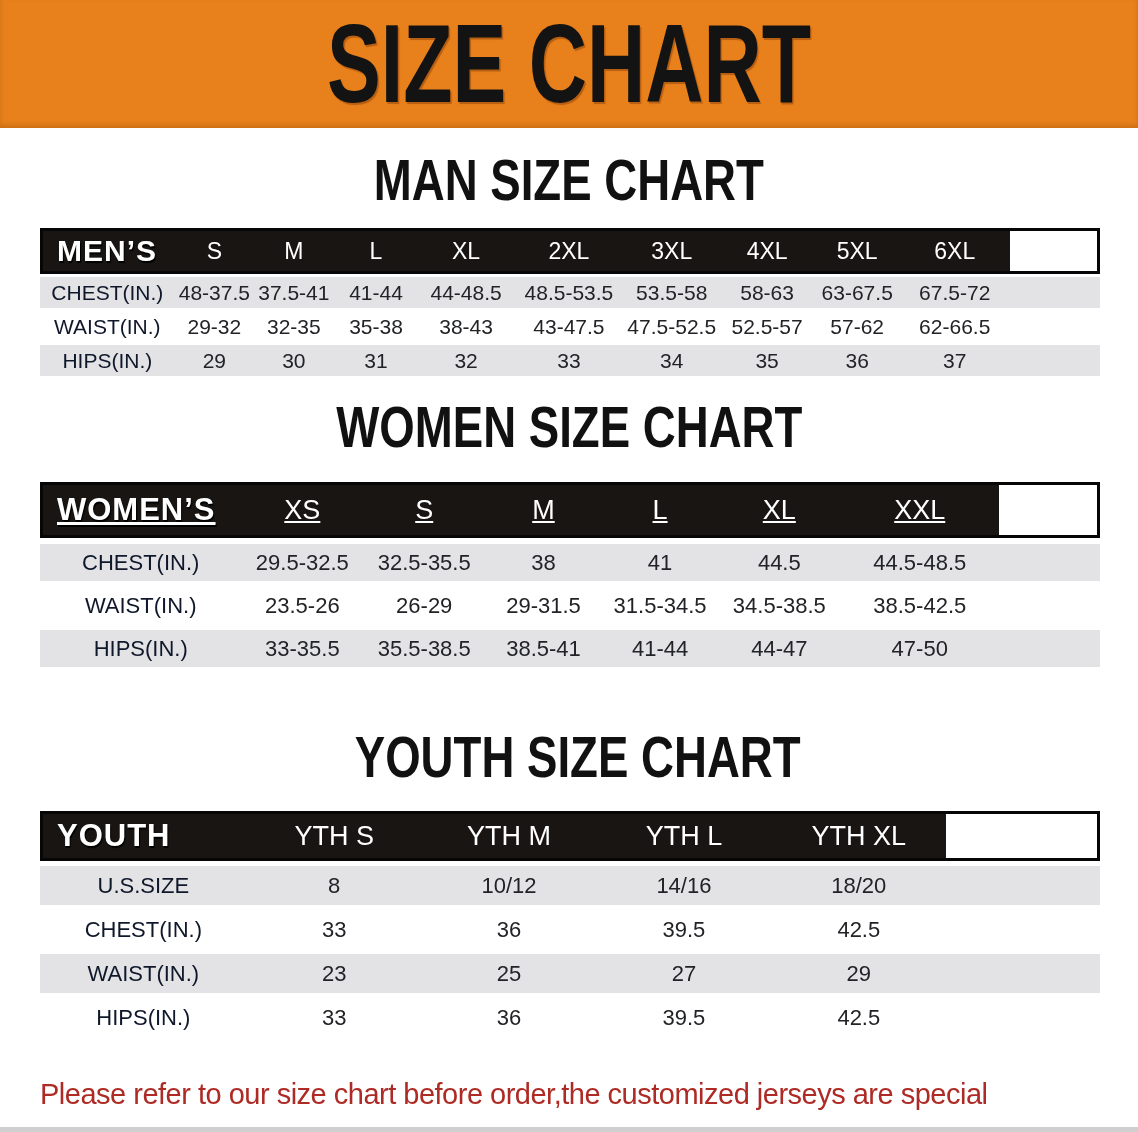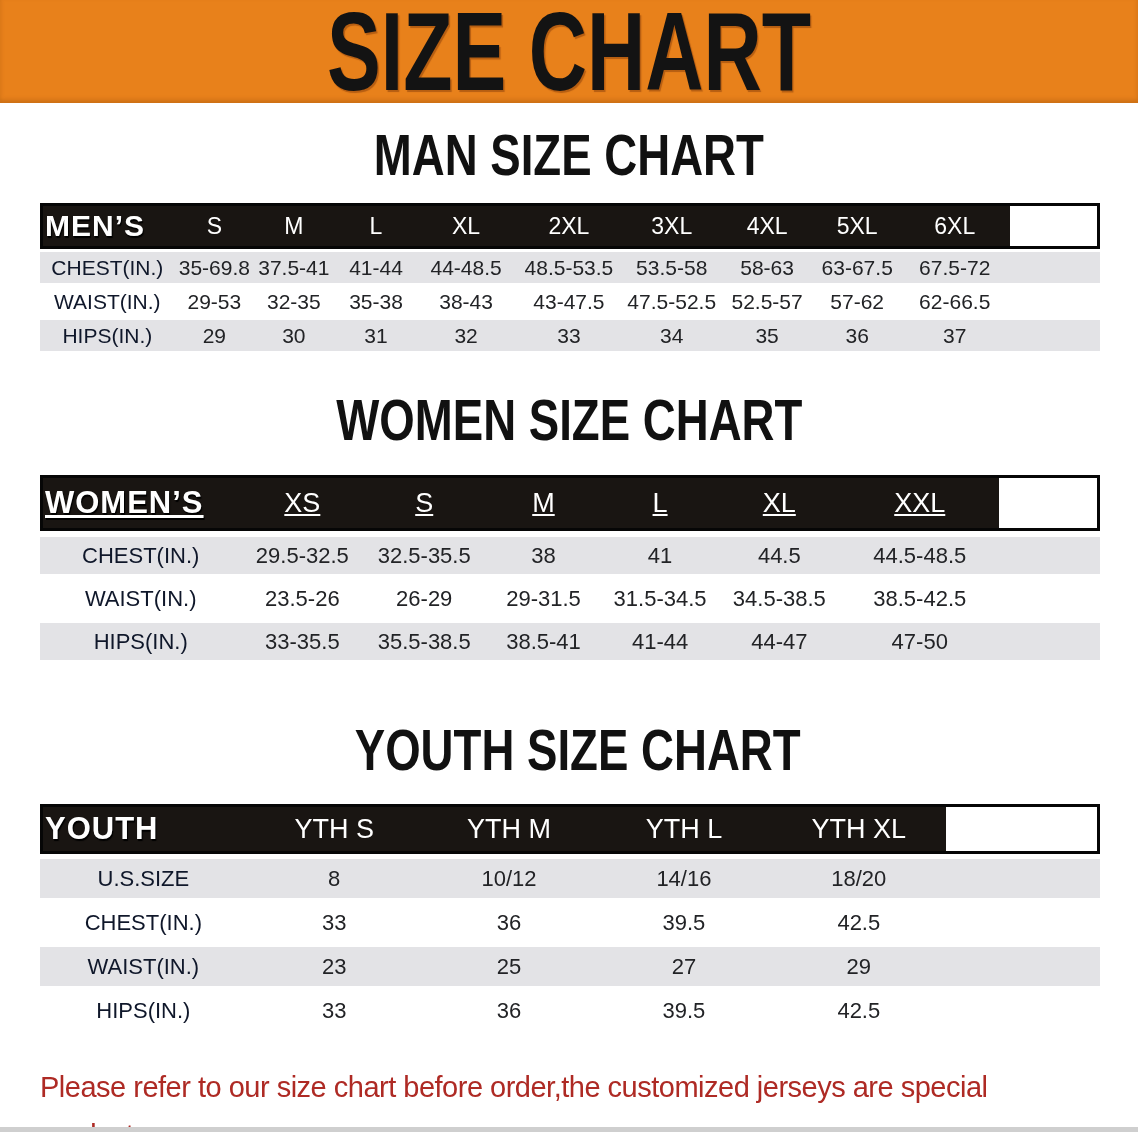--- a/index.html
+++ b/index.html
@@ -5,21 +5,21 @@
   * { margin:0; padding:0; box-sizing:border-box; }
   html,body { background:#ffffff; }
   body {
     width:1138px; height:1132px;
     font-family:"Liberation Sans", sans-serif;
     overflow:hidden;
     position:relative;
   }
   
   .banner {
-    width:1138px; height:103px;
+    width:1138px; height:128px;
     background:#E8811B;
     display:flex; align-items:center; justify-content:center;
     box-shadow: inset 0 -3px 4px rgba(120,60,0,0.25);
   }
   .banner-title {
     font-size:112px; line-height:1;
     font-weight:bold; color:#131313;
     transform:scaleX(0.72);
     letter-spacing:0px;
     white-space:nowrap;
@@ -30,42 +30,42 @@
     text-align:center;
     margin-top:24px;
   }
   .section-heading span {
     display:inline-block;
     font-size:57px; line-height:1.0;
     font-weight:bold; color:#111;
     transform:scaleX(0.80);
     white-space:nowrap;
   }
-  .heading-women { margin-top:38px; }
+  .heading-women { margin-top:20px; }
   .heading-youth { margin-top:56px;margin-left:18px; }
   
   table.size-table {
     width:1060px;
     margin-left:40px;
     table-layout:fixed;
     border-collapse:separate;
   }
   table.size-table th {
     background:#191512;
     color:#ffffff;
     border-top:3px solid #060606;
     border-bottom:3px solid #060606;
     font-weight:normal;
     white-space:nowrap;
   }
   table.size-table th:first-child { border-left:3px solid #060606; text-align:left; }
   table.size-table th:last-child  { border-right:3px solid #060606; }
   table.size-table th.lbl {
     font-weight:bold;
-    padding-left:2px;
+    padding-left:14px;
     letter-spacing:1px;
     text-shadow:1px 2px 1px #000;
   }
   table.size-table td {
     text-align:center;
     color:#222326;
     white-space:nowrap;
   }
   table.size-table td.lbl { color:#0f172a; }
   table.size-table tbody tr:nth-child(odd) td { background:#E3E3E6; }
@@ -155,34 +155,34 @@
           <th>3XL</th>
           <th>4XL</th>
           <th>5XL</th>
           <th>6XL</th>
           <th class="spacer"></th>
         </tr>
       </thead>
       <tbody>
         <tr>
           <td class="lbl">CHEST(IN.)</td>
-          <td>35-69.8</td>
+          <td>48-37.5</td>
           <td>37.5-41</td>
           <td>41-44</td>
           <td>44-48.5</td>
           <td>48.5-53.5</td>
           <td>53.5-58</td>
           <td>58-63</td>
           <td>63-67.5</td>
           <td>67.5-72</td>
           <td class="spacer"></td>
         </tr>
         <tr>
           <td class="lbl">WAIST(IN.)</td>
-          <td>29-53</td>
+          <td>29-32</td>
           <td>32-35</td>
           <td>35-38</td>
           <td>38-43</td>
           <td>43-47.5</td>
           <td>47.5-52.5</td>
           <td>52.5-57</td>
           <td>57-62</td>
           <td>62-66.5</td>
           <td class="spacer"></td>
         </tr>

